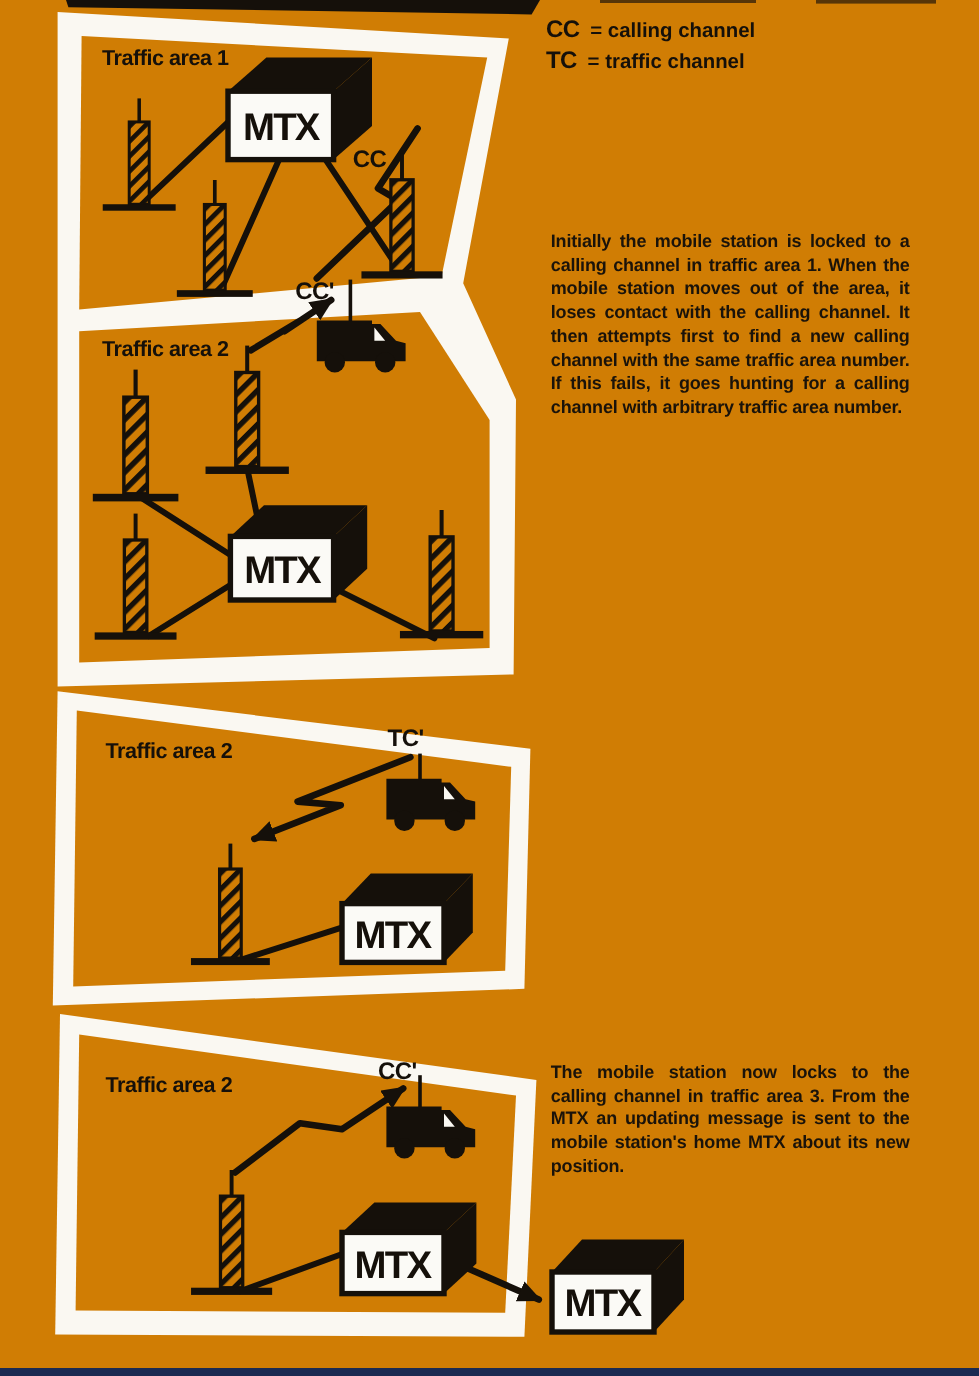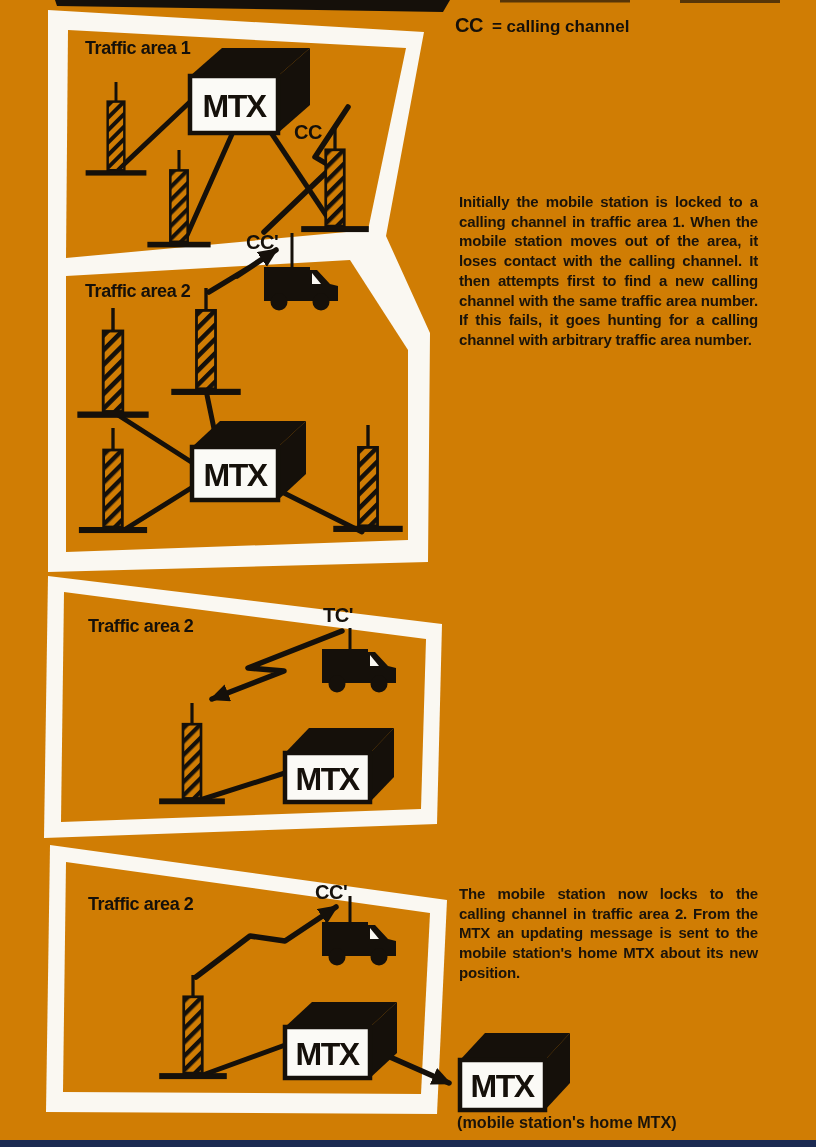--- a/index.html
+++ b/index.html
@@ -153,20 +153,23 @@
   <text x="246" y="249" class="chan-label">CC'</text>
   <text x="323" y="622" class="chan-label">TC'</text>
   <text x="315" y="899" class="chan-label">CC'</text>
 </svg>
 
 <div class="legend">
   <div class="legend-row">
     <span class="legend-abbr">CC</span>
     <span class="legend-def">= calling channel</span>
   </div>
+  <div class="legend-row">
+    <span class="legend-abbr">TC</span>
+    <span class="legend-def">= traffic channel</span>
+  </div>
 </div>
 
 <div class="para para1">Initially the mobile station is locked to a calling channel in traffic area 1. When the mobile station moves out of the area, it loses contact with the calling channel. It then attempts first to find a new calling channel with the same traffic area number. If this fails, it goes hunting for a calling channel with arbitrary traffic area number.</div>
-<div class="para para4">The mobile station now locks to the calling channel in traffic area 2. From the MTX an updating message is sent to the mobile station's home MTX about its new position.</div>
+<div class="para para4">The mobile station now locks to the calling channel in traffic area 3. From the MTX an updating message is sent to the mobile station's home MTX about its new position.</div>
 
-<div class="caption">(mobile station's home MTX)</div>
 
 </div>
 
 </body></html>

